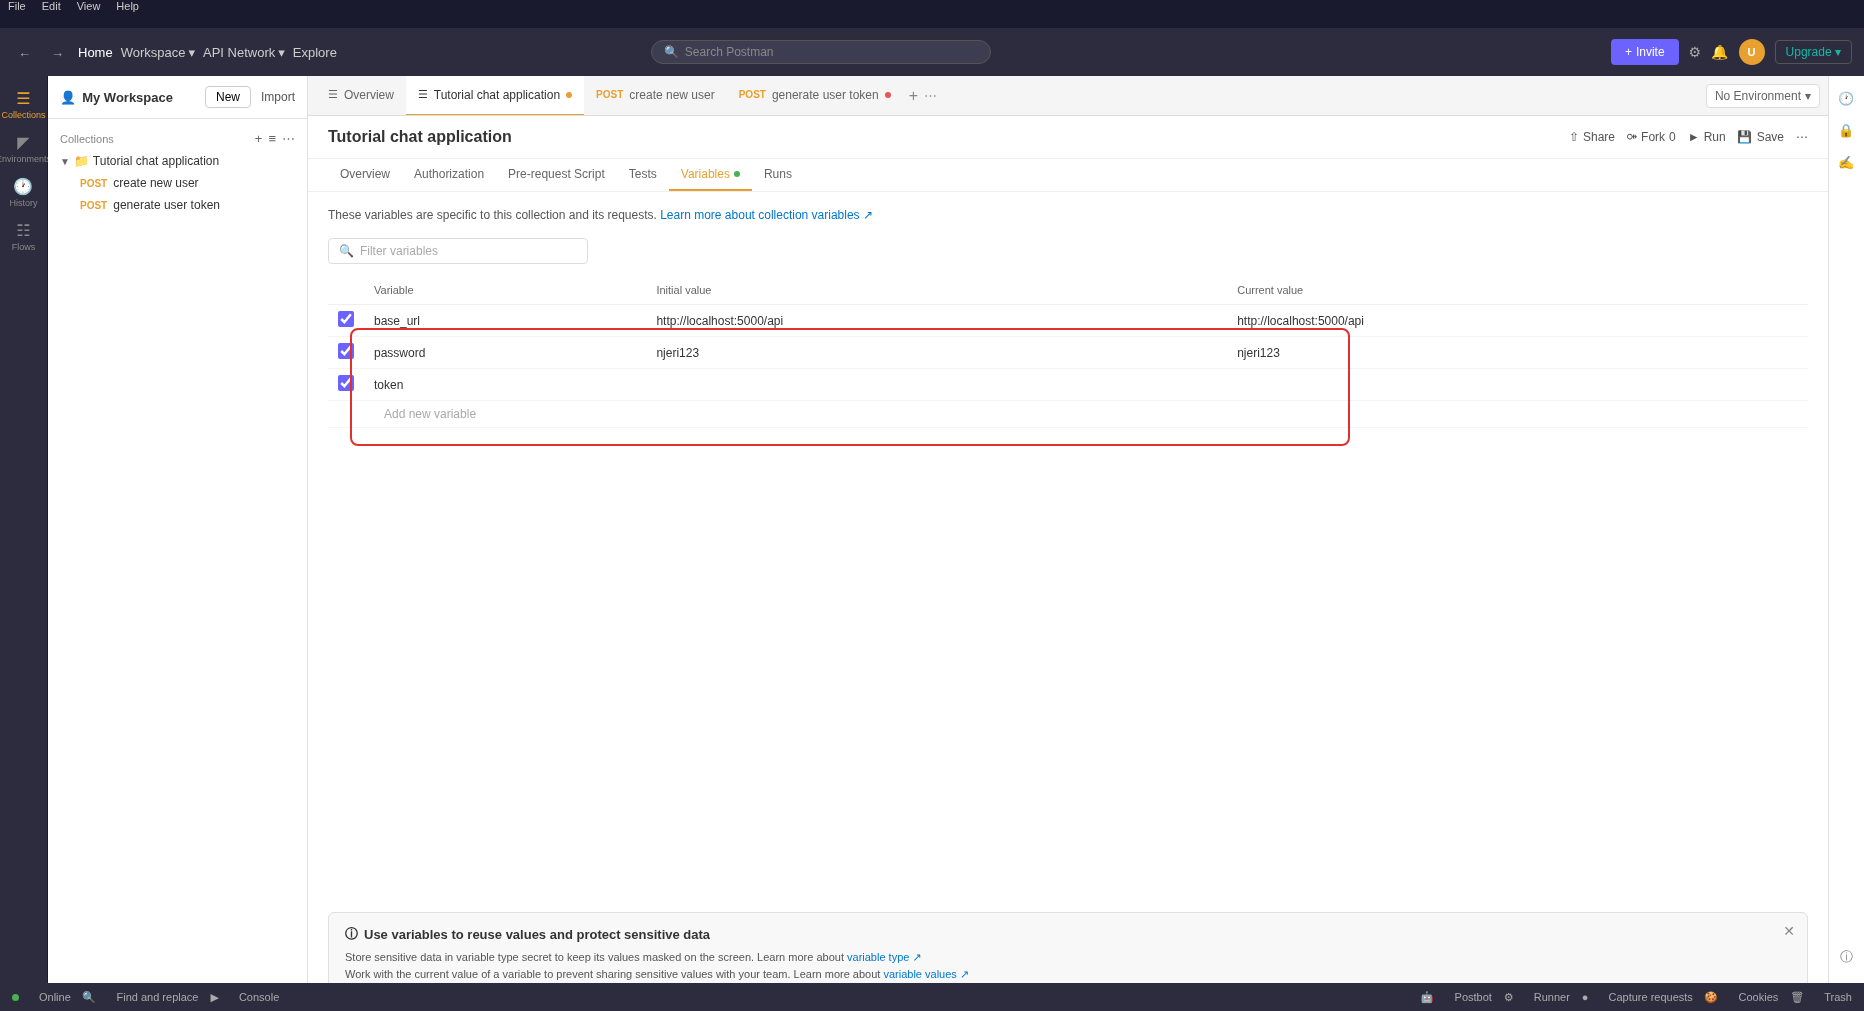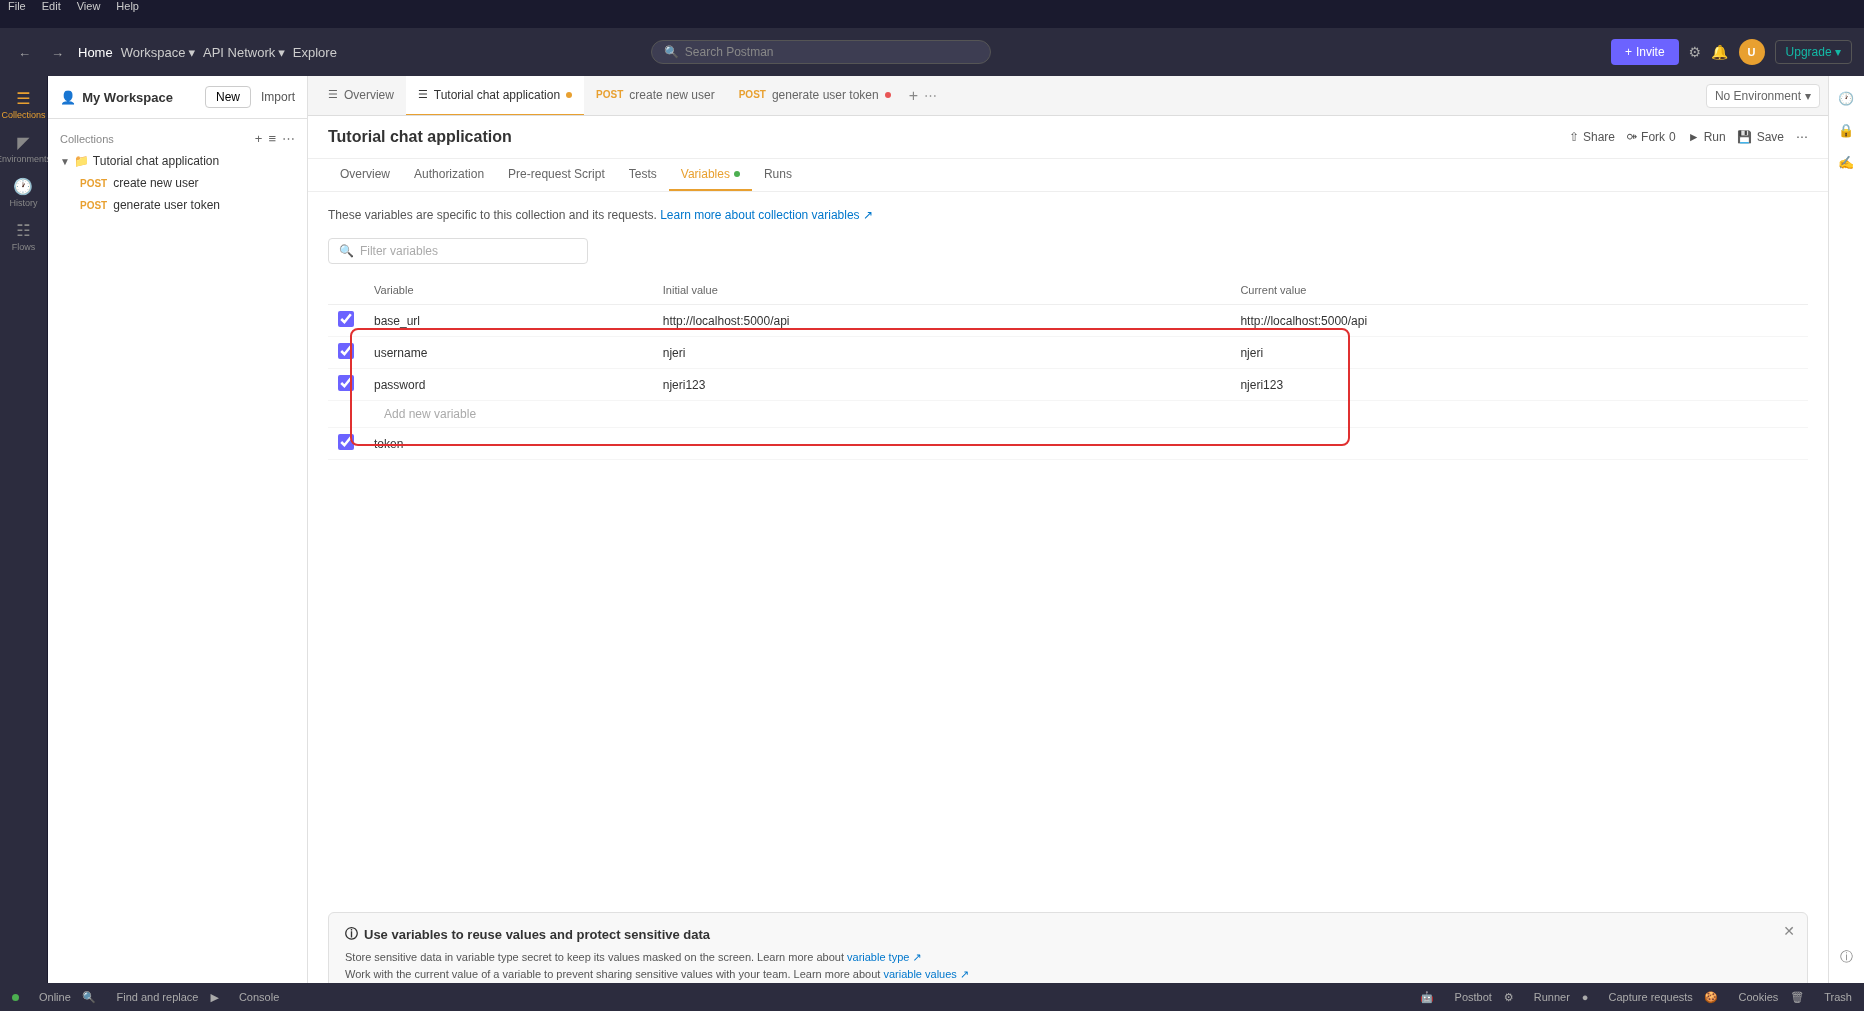--- a/index.html
+++ b/index.html
@@ -387,42 +387,36 @@
           </thead>
           <tbody>
             <tr>
               <td><input type="checkbox" class="var-checkbox" checked="" style=""></td>
               <td>base_url</td>
               <td>http://localhost:5000/api</td>
               <td>http://localhost:5000/api</td>
             </tr>
             <tr>
               <td><input type="checkbox" class="var-checkbox" checked="" style=""></td>
-              <td>username</td>
-              <td>njeri</td>
-              <td>njeri</td>
+              <td>password</td>
+              <td>njeri123</td>
+              <td>njeri123</td>
             </tr>
             <tr>
               <td><input type="checkbox" class="var-checkbox" checked="" style=""></td>
-              <td>password</td>
-              <td>njeri123</td>
-              <td>njeri123</td>
+              <td>token</td>
+              <td></td>
+              <td></td>
             </tr>
             <tr>
               <td></td>
               <td colspan="3">
                 <span class="add-variable">Add new variable</span>
               </td>
             </tr>
-            <tr>
-              <td><input type="checkbox" class="var-checkbox" checked="" style=""></td>
-              <td>token</td>
-              <td></td>
-              <td></td>
-            </tr>
           </tbody>
         </table>
 
         <div class="red-highlight" style="top: 52px; left: 22px; width: 1000px; height: 118px;"></div>
       </div>
     </div>
 
     <div class="info-banner">
       <div class="info-banner-title">
         <span>ⓘ</span>

